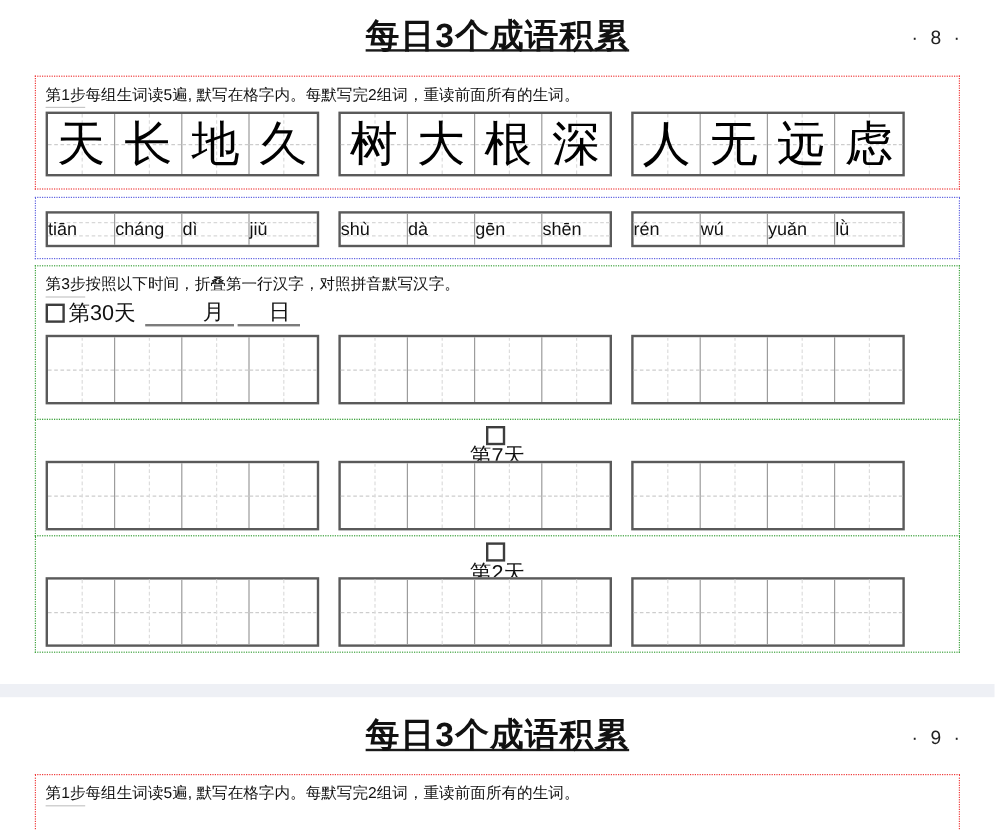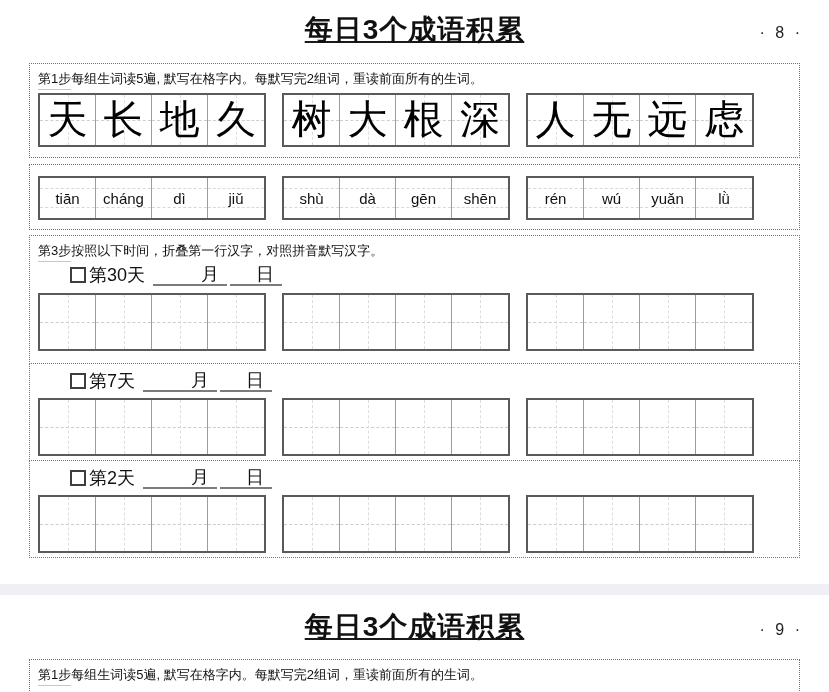--- a/index.html
+++ b/index.html
@@ -46,31 +46,31 @@
     border-top:1px dashed #cdcdcd; }
   .cell::after  { content:""; position:absolute; top:0; bottom:0; left:50%;
     border-left:1px dashed #dddddd; }
 
   .char-cell { height:50px; display:flex; align-items:center; justify-content:center; }
   .char-cell .glyph {
     position:relative; z-index:2; font-size:40px; line-height:1; color:#000;
     font-family:"Liberation Serif","DejaVu Serif",serif;
   }
 
-  .py-cell { height:40px; display:flex; align-items:center; justify-content:center; }
+  .py-cell { height:26px; display:flex; align-items:center; justify-content:flex-start; }
   .py-cell::before { top:26%; border-top:1px dashed #d8d8d8; }
   .py-cell::after  { left:0; right:0; top:auto; bottom:26%; border-left:none;
     border-top:1px dashed #d8d8d8; }
   .py-cell .py { position:relative; z-index:2; font-size:15px; color:#111; line-height:1; }
 
   .empty-cell { height:54px; }
 
   
-  .sched-row { display:flex; align-items:center; height:24px; margin-top:3px; font-size:18px; color:#111;margin-left:32px; }
-  .step3b .sched-row, .step3c .sched-row { margin-top:1px; height:23px; }
+  .sched-row { display:flex; align-items:center; height:24px; margin-top:3px; font-size:18px; color:#111; }
+  .step3b .sched-row, .step3c .sched-row { margin-top:1px; height:23px;flex-direction:column; }
   .chk { width:16px; height:16px; border:2px solid #3d3d3d; margin-right:3px; flex:none; background:#fff; }
   .day-label { line-height:1; }
   .useg { display:inline-flex; align-items:flex-end; border-bottom:2px solid #7c7c7c;
     height:22px; padding-bottom:1px; line-height:1; }
   .useg-month { margin-left:8px; padding-left:48px; padding-right:8px; }
   .useg-day { margin-left:3px; padding-left:26px; padding-right:8px; }
 
   
   .page-divider { width:829px; height:11px; background:#eef0f5; margin-top:26px; }
 </style>

